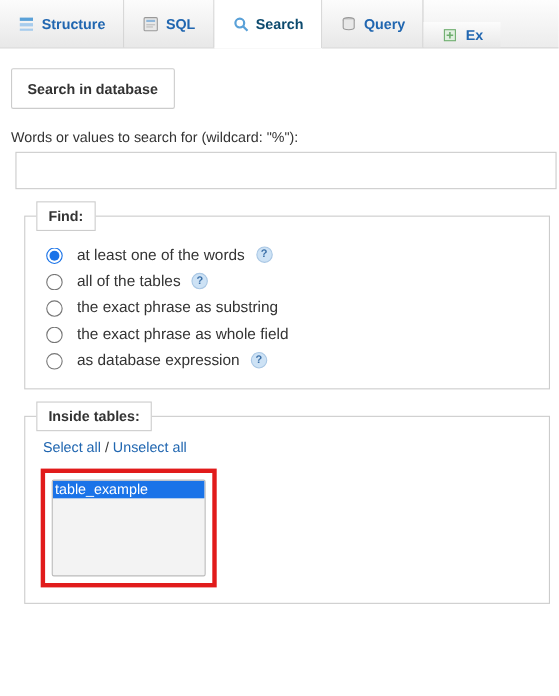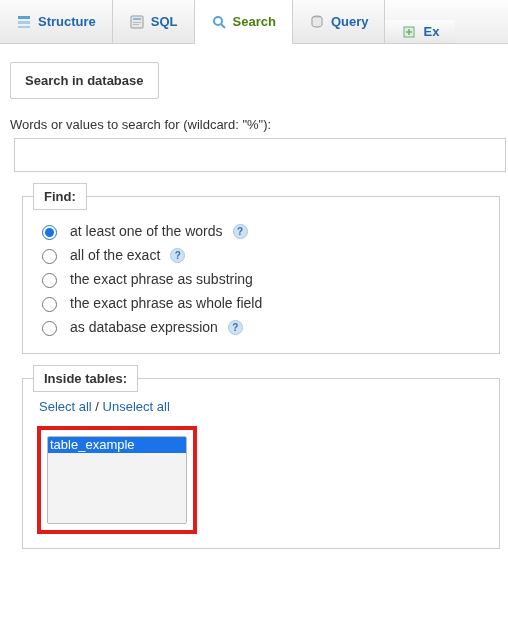--- a/index.html
+++ b/index.html
@@ -28,21 +28,21 @@
     gap: 6px;
     padding: 0 16px;
     border-right: 1px solid #d0d0d0;
     color: #2066b0;
     font-weight: bold;
     cursor: pointer;
     background: linear-gradient(#fcfcfc, #e8e8e8);
   }
   .tab.active {
     background: #fff;
-    color: #4d7c0f;
+    color: #0c4a6e;
     border-bottom: 1px solid #fff;
     margin-bottom: -1px;
     justify-content: space-between;
   }
   .tab .ico svg { display:block; }
   .tab.last { border-right: none; margin-top: 20px; }
 
   .page { padding: 8px; }
 
   .topbox {
@@ -199,21 +199,21 @@
   <div class="fieldset">
     <div class="legend">Find:</div>
     <div class="radios">
       <label class="radiorow">
         <input type="radio" name="find" checked="" style="">
         <span>at least one of the words</span>
         <span class="help">?</span>
       </label>
       <label class="radiorow">
         <input type="radio" name="find" style="">
-        <span>all of the exact</span>
+        <span>all of the tables</span>
         <span class="help">?</span>
       </label>
       <label class="radiorow">
         <input type="radio" name="find" style="">
         <span>the exact phrase as substring</span>
       </label>
       <label class="radiorow">
         <input type="radio" name="find" style="">
         <span>the exact phrase as whole field</span>
       </label>

